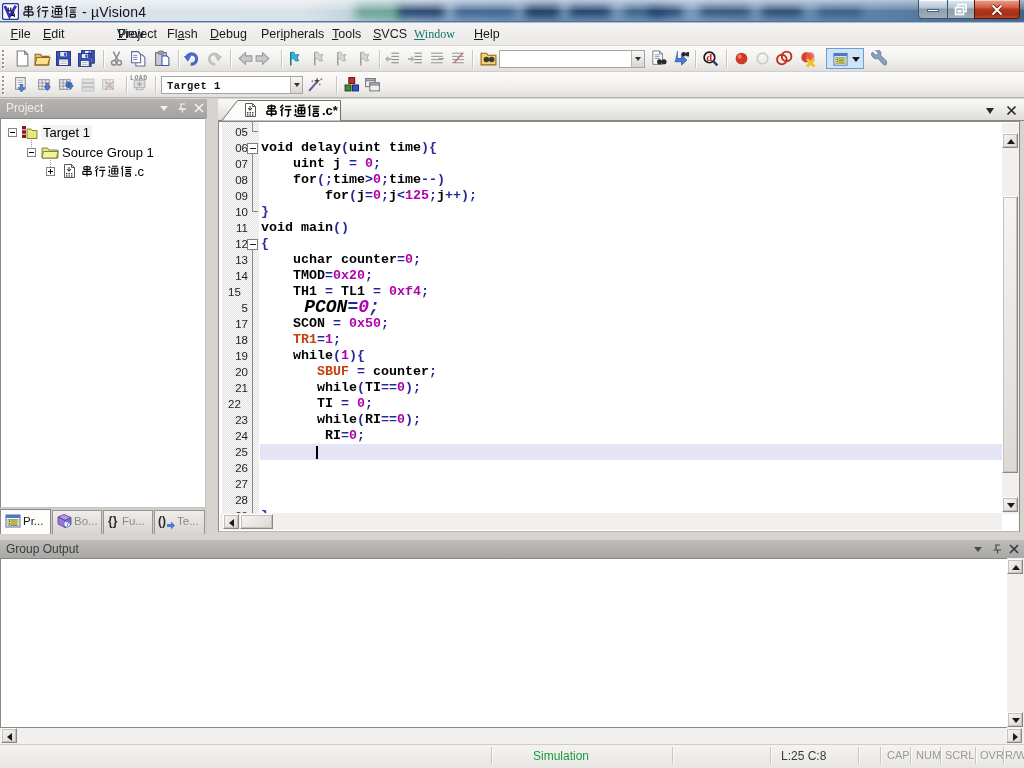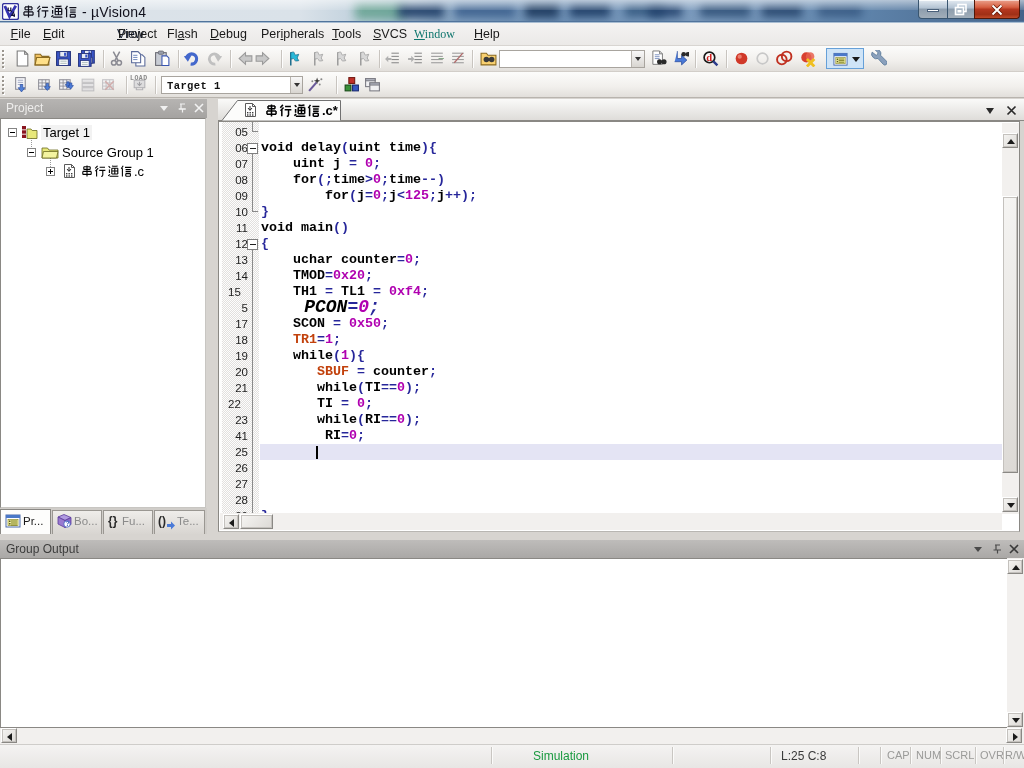--- a/index.html
+++ b/index.html
@@ -498,21 +498,21 @@
 <div class="abs" style="left:228px;top:348px;width:20px;height:16px;font-size:11.5px;line-height:16px;color:#1c1c1c;text-align:right;">19</div>
 <div class="abs mono" style="left:261px;top:348px;height:16px;font-size:13.33px;line-height:15.5px;font-weight:bold;white-space:pre;"><span style="color:#000000">&nbsp;&nbsp;&nbsp;&nbsp;</span><span style="color:#000000">while</span><span style="color:#26269a">(</span><span style="color:#b000b0">1</span><span style="color:#26269a">){</span></div>
 <div class="abs" style="left:228px;top:364px;width:20px;height:16px;font-size:11.5px;line-height:16px;color:#1c1c1c;text-align:right;">20</div>
 <div class="abs mono" style="left:261px;top:364px;height:16px;font-size:13.33px;line-height:15.5px;font-weight:bold;white-space:pre;"><span style="color:#c2410c">&nbsp;&nbsp;&nbsp;&nbsp;&nbsp;&nbsp;&nbsp;SBUF&nbsp;</span><span style="color:#26269a">=</span><span style="color:#000000">&nbsp;counter</span><span style="color:#26269a">;</span></div>
 <div class="abs" style="left:228px;top:380px;width:20px;height:16px;font-size:11.5px;line-height:16px;color:#1c1c1c;text-align:right;">21</div>
 <div class="abs mono" style="left:261px;top:380px;height:16px;font-size:13.33px;line-height:15.5px;font-weight:bold;white-space:pre;"><span style="color:#000000">&nbsp;&nbsp;&nbsp;&nbsp;&nbsp;&nbsp;&nbsp;</span><span style="color:#000000">while</span><span style="color:#26269a">(</span><span style="color:#000000">TI</span><span style="color:#26269a">==</span><span style="color:#b000b0">0</span><span style="color:#26269a">);</span></div>
 <div class="abs" style="left:228px;top:396px;width:20px;height:16px;font-size:11.5px;line-height:16px;color:#1c1c1c;text-align:left;">22</div>
 <div class="abs mono" style="left:261px;top:396px;height:16px;font-size:13.33px;line-height:15.5px;font-weight:bold;white-space:pre;"><span style="color:#000000">&nbsp;&nbsp;&nbsp;&nbsp;&nbsp;&nbsp;&nbsp;TI&nbsp;</span><span style="color:#26269a">=</span><span style="color:#000000">&nbsp;</span><span style="color:#b000b0">0</span><span style="color:#26269a">;</span></div>
 <div class="abs" style="left:228px;top:412px;width:20px;height:16px;font-size:11.5px;line-height:16px;color:#1c1c1c;text-align:right;">23</div>
 <div class="abs mono" style="left:261px;top:412px;height:16px;font-size:13.33px;line-height:15.5px;font-weight:bold;white-space:pre;"><span style="color:#000000">&nbsp;&nbsp;&nbsp;&nbsp;&nbsp;&nbsp;&nbsp;</span><span style="color:#000000">while</span><span style="color:#26269a">(</span><span style="color:#000000">RI</span><span style="color:#26269a">==</span><span style="color:#b000b0">0</span><span style="color:#26269a">);</span></div>
-<div class="abs" style="left:228px;top:428px;width:20px;height:16px;font-size:11.5px;line-height:16px;color:#1c1c1c;text-align:right;">41</div>
+<div class="abs" style="left:228px;top:428px;width:20px;height:16px;font-size:11.5px;line-height:16px;color:#1c1c1c;text-align:right;">24</div>
 <div class="abs mono" style="left:261px;top:428px;height:16px;font-size:13.33px;line-height:15.5px;font-weight:bold;white-space:pre;"><span style="color:#000000">&nbsp;&nbsp;&nbsp;&nbsp;&nbsp;&nbsp;&nbsp;&nbsp;RI</span><span style="color:#26269a">=</span><span style="color:#b000b0">0</span><span style="color:#26269a">;</span></div>
 <div class="abs" style="left:228px;top:444px;width:20px;height:16px;font-size:11.5px;line-height:16px;color:#1c1c1c;text-align:right;">25</div>
 <div class="abs" style="left:228px;top:460px;width:20px;height:16px;font-size:11.5px;line-height:16px;color:#1c1c1c;text-align:right;">26</div>
 <div class="abs" style="left:228px;top:476px;width:20px;height:16px;font-size:11.5px;line-height:16px;color:#1c1c1c;text-align:right;">27</div>
 <div class="abs" style="left:228px;top:492px;width:20px;height:16px;font-size:11.5px;line-height:16px;color:#1c1c1c;text-align:right;">28</div>
 <div class="abs" style="left:228px;top:508px;width:20px;height:16px;font-size:11.5px;line-height:16px;color:#1c1c1c;text-align:right;">29</div>
 <div class="abs mono" style="left:261px;top:508px;height:16px;font-size:13.33px;line-height:15.5px;font-weight:bold;white-space:pre;"><span style="color:#26269a">}</span></div>
 <div class="abs" style="left:316px;top:446px;width:1.6px;height:13px;background:#000;"></div>
 <div class="abs" style="left:252px;top:122px;width:1px;height:10px;background:#8a8a8a;"></div>
 <div class="abs" style="left:252px;top:131px;width:6px;height:1px;background:#8a8a8a;"></div>

